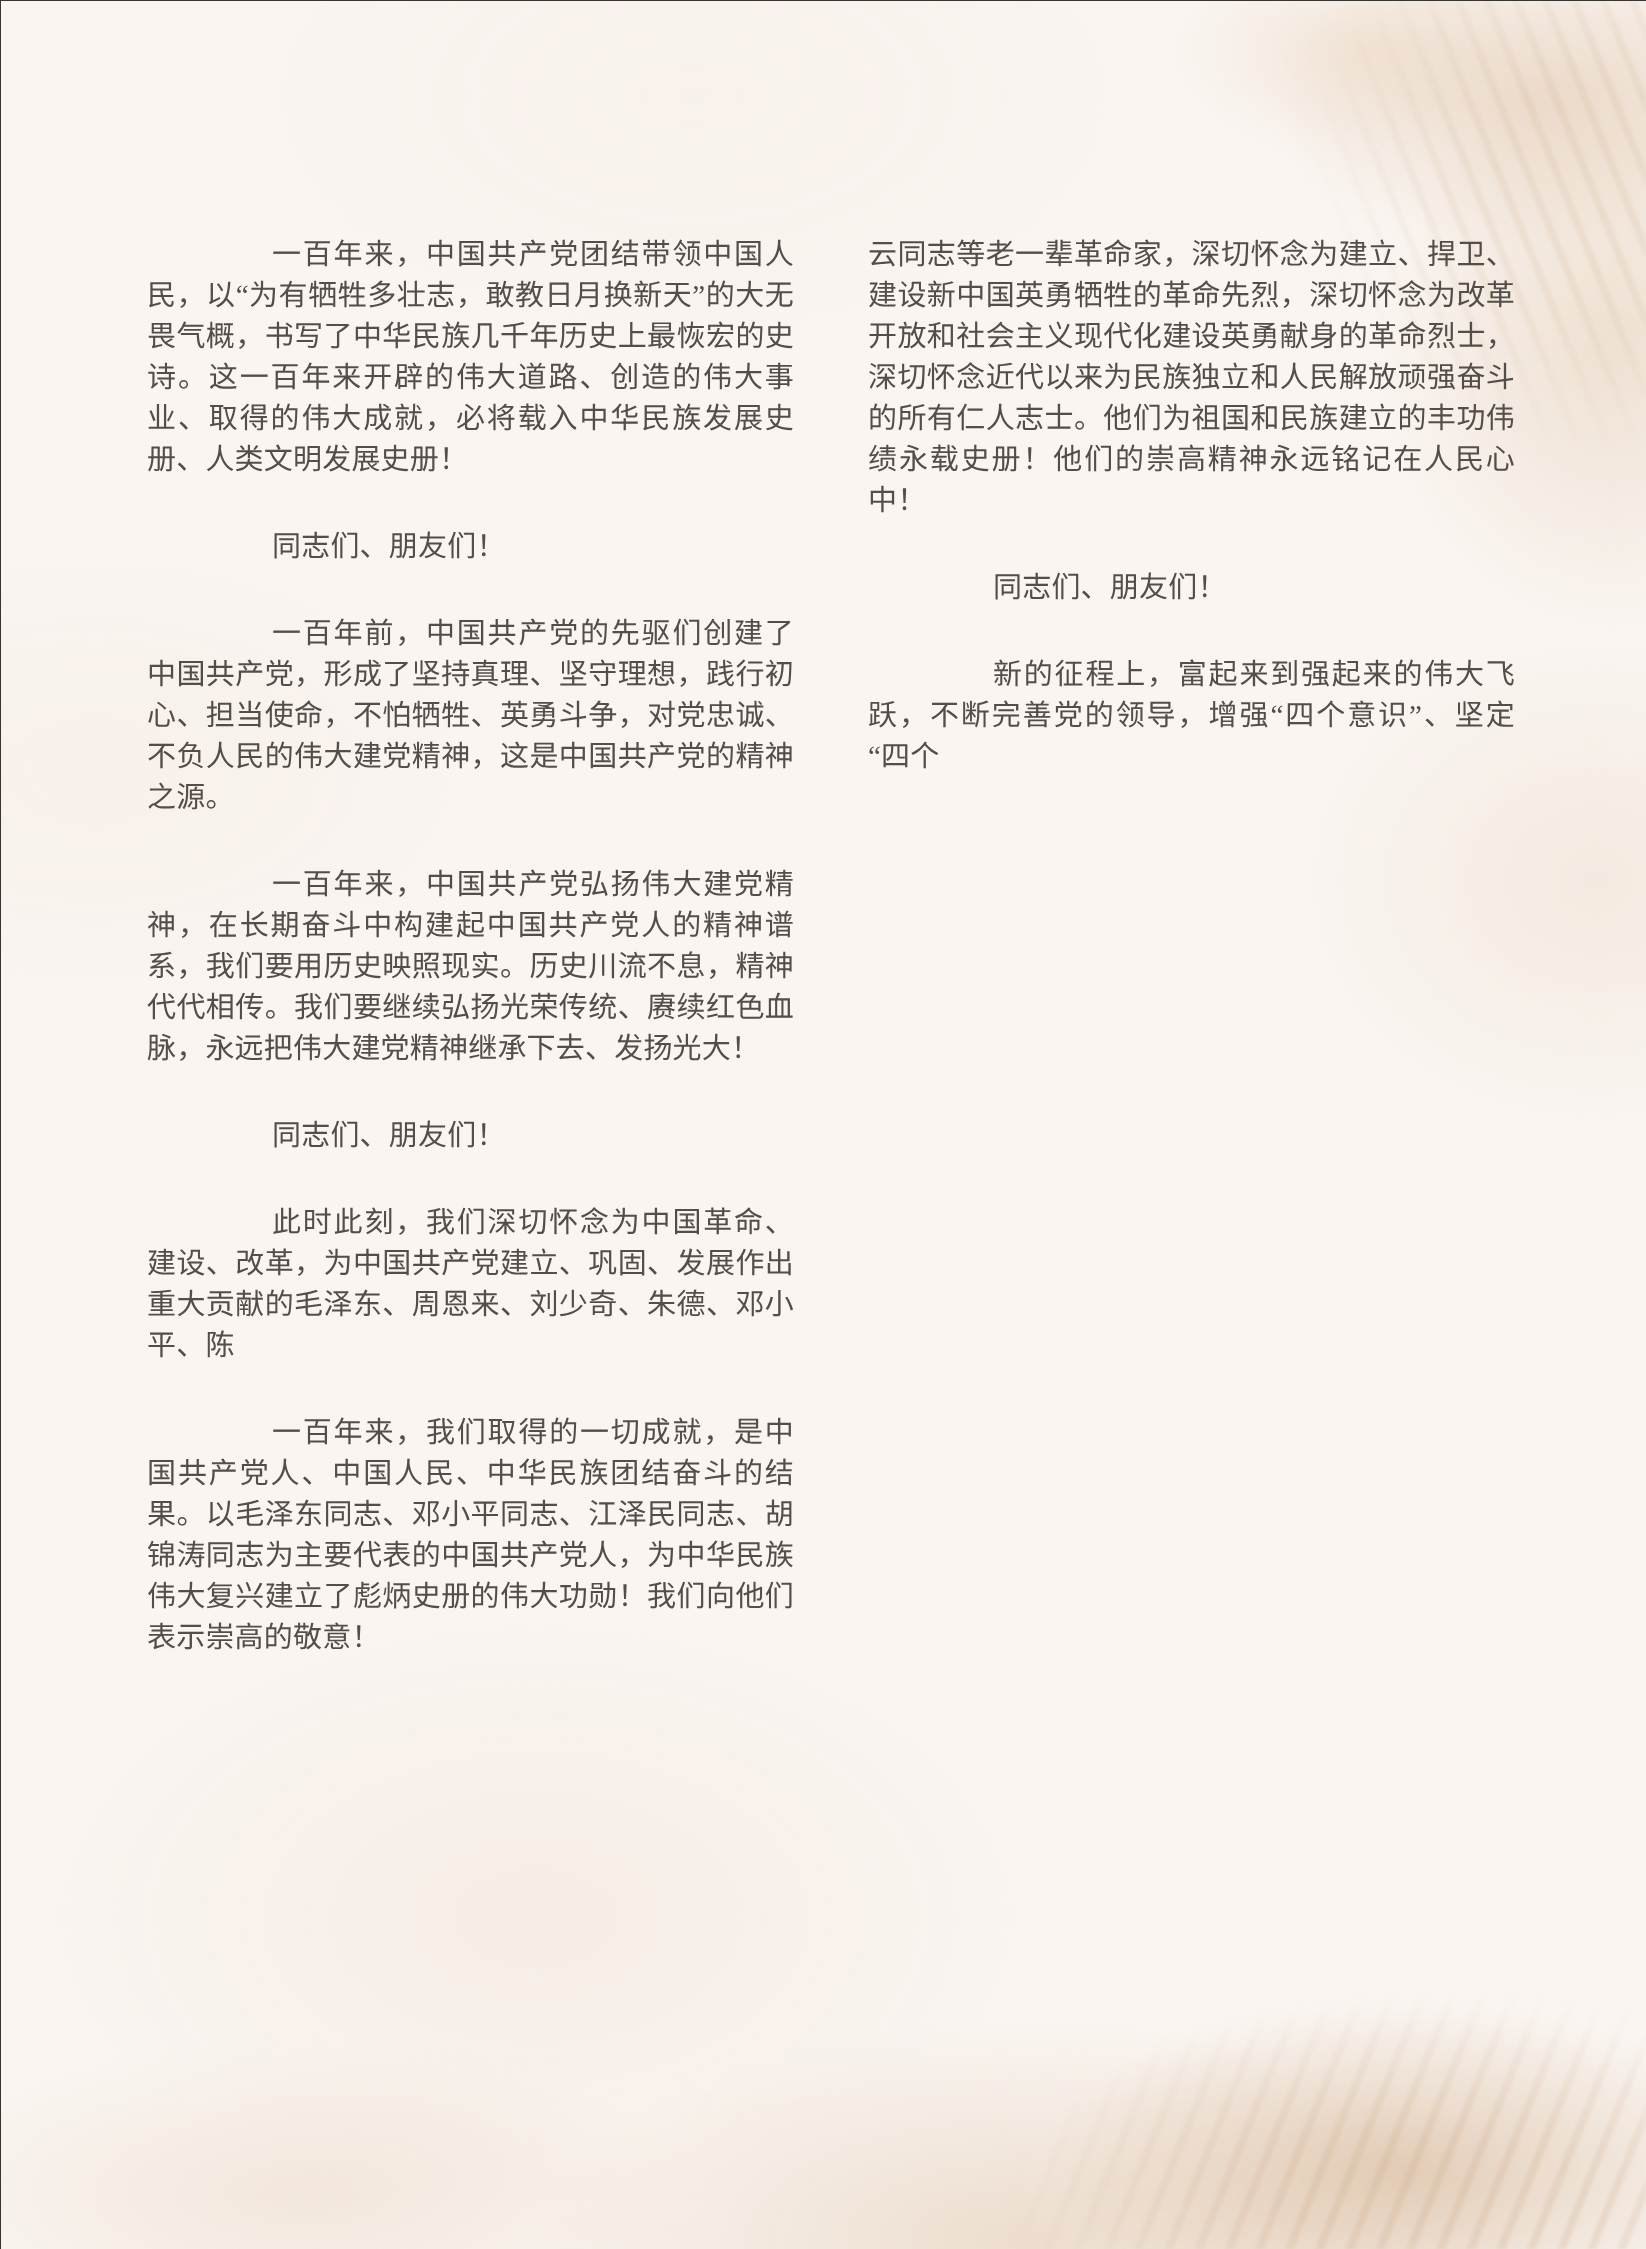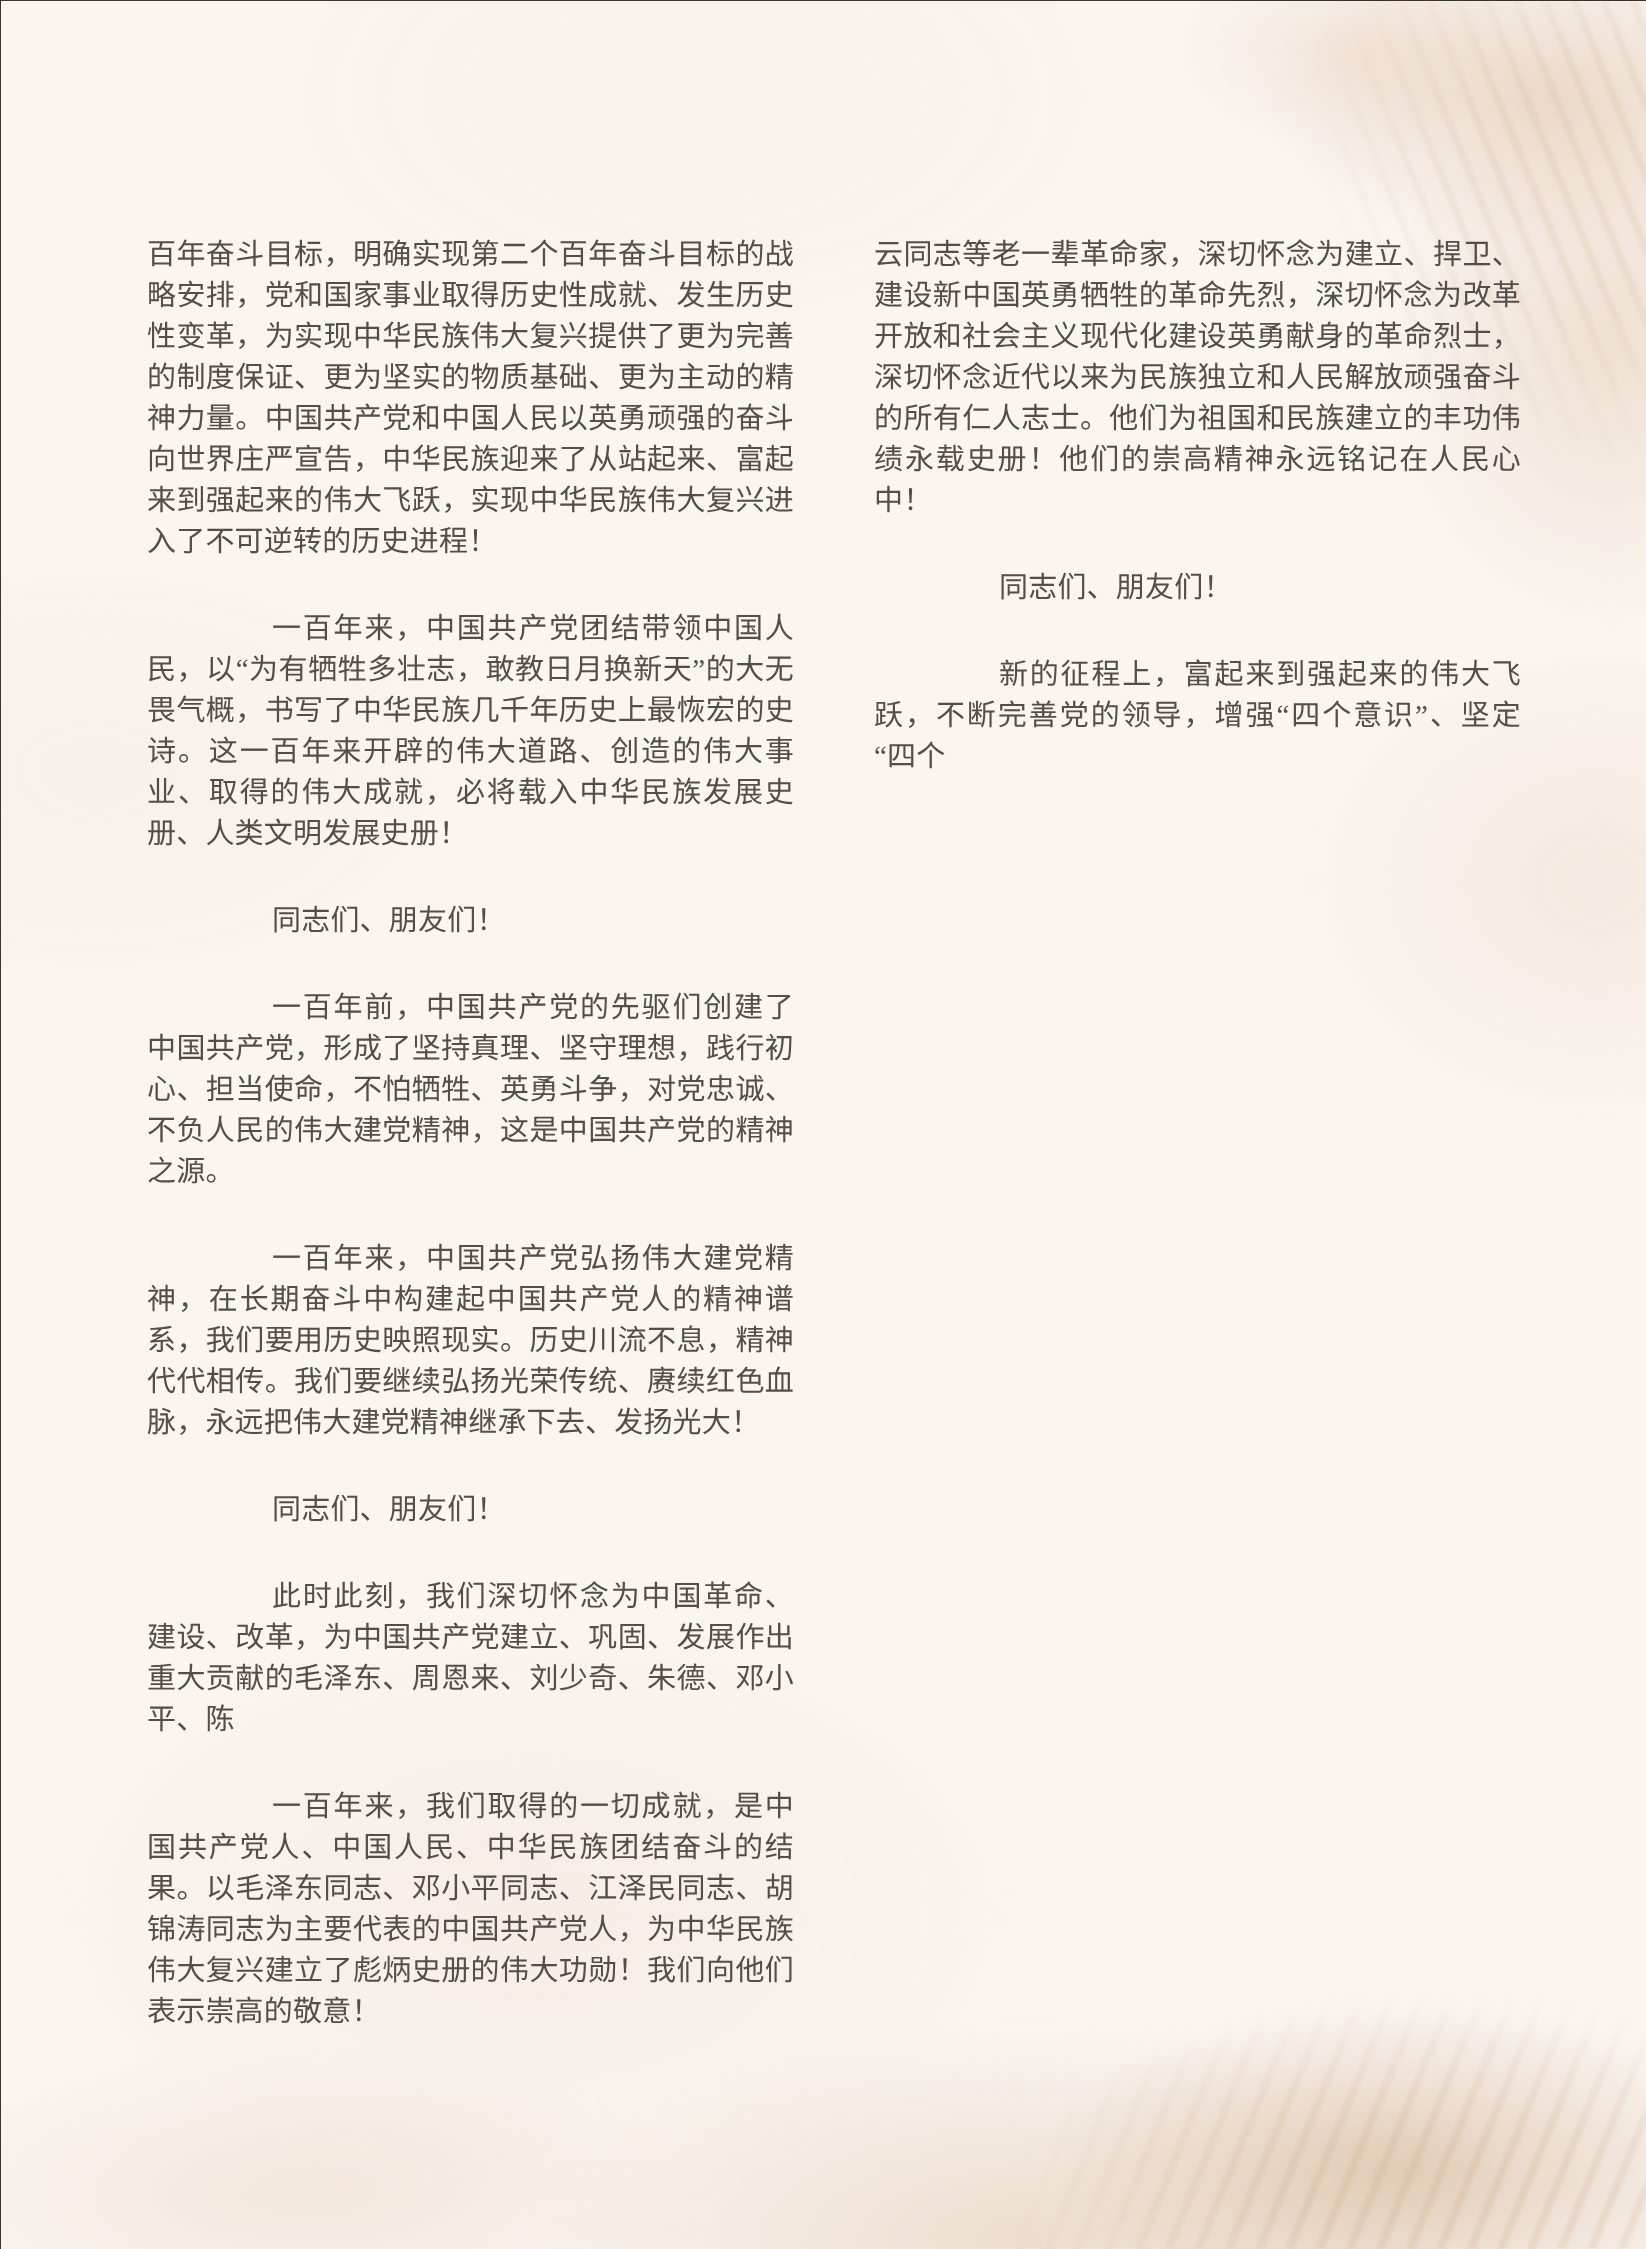--- a/index.html
+++ b/index.html
@@ -59,37 +59,36 @@
     top: 233px;
     width: 647px;
     color: #534e49;
     font-size: 29px;
     line-height: 41px;
     letter-spacing: 0.2px;
     text-align: justify;
     text-justify: inter-ideograph;
   }
   .column-left  { left: 146px;  }
-  .column-right { left: 867px; margin-left: 6px; }
+  .column-right { left: 867px; }
   .para {
     margin: 0 0 46px 0;
     text-indent: 125px; 
   }
   .para.cont { text-indent: 0; } 
 </style>
 </head>
 <body>
 
 <div class="page">
   <div class="texture"></div>
   <div class="ridge-top-right"></div>
   <div class="ridge-bottom-right"></div>
 
   <div class="column column-left">
-    <p class="para cont">百年奋斗目标，明确实现第二个百年奋斗目标的战略安排，党和国家事业取得历史性成就、发生历史性变革，为实现中华民族伟大复兴提供了更为完善的制度保证、更为坚实的物质基础、更为主动的精神力量。中国共产党和中国人民以英勇顽强的奋斗向世界庄严宣告，中华民族迎来了从站起来、富起来到强起来的伟大飞跃，实现中华民族伟大复兴进入了不可逆转的历史进程！</p>
     <p class="para">一百年来，中国共产党团结带领中国人民，以“为有牺牲多壮志，敢教日月换新天”的大无畏气概，书写了中华民族几千年历史上最恢宏的史诗。这一百年来开辟的伟大道路、创造的伟大事业、取得的伟大成就，必将载入中华民族发展史册、人类文明发展史册！</p>
     <p class="para">同志们、朋友们！</p>
     <p class="para">一百年前，中国共产党的先驱们创建了中国共产党，形成了坚持真理、坚守理想，践行初心、担当使命，不怕牺牲、英勇斗争，对党忠诚、不负人民的伟大建党精神，这是中国共产党的精神之源。</p>
     <p class="para">一百年来，中国共产党弘扬伟大建党精神，在长期奋斗中构建起中国共产党人的精神谱系，我们要用历史映照现实。历史川流不息，精神代代相传。我们要继续弘扬光荣传统、赓续红色血脉，永远把伟大建党精神继承下去、发扬光大！</p>
     <p class="para">同志们、朋友们！</p>
     <p class="para">此时此刻，我们深切怀念为中国革命、建设、改革，为中国共产党建立、巩固、发展作出重大贡献的毛泽东、周恩来、刘少奇、朱德、邓小平、陈</p>
     <p class="para">一百年来，我们取得的一切成就，是中国共产党人、中国人民、中华民族团结奋斗的结果。以毛泽东同志、邓小平同志、江泽民同志、胡锦涛同志为主要代表的中国共产党人，为中华民族伟大复兴建立了彪炳史册的伟大功勋！我们向他们表示崇高的敬意！</p>
   </div>
 
   <div class="column column-right">

